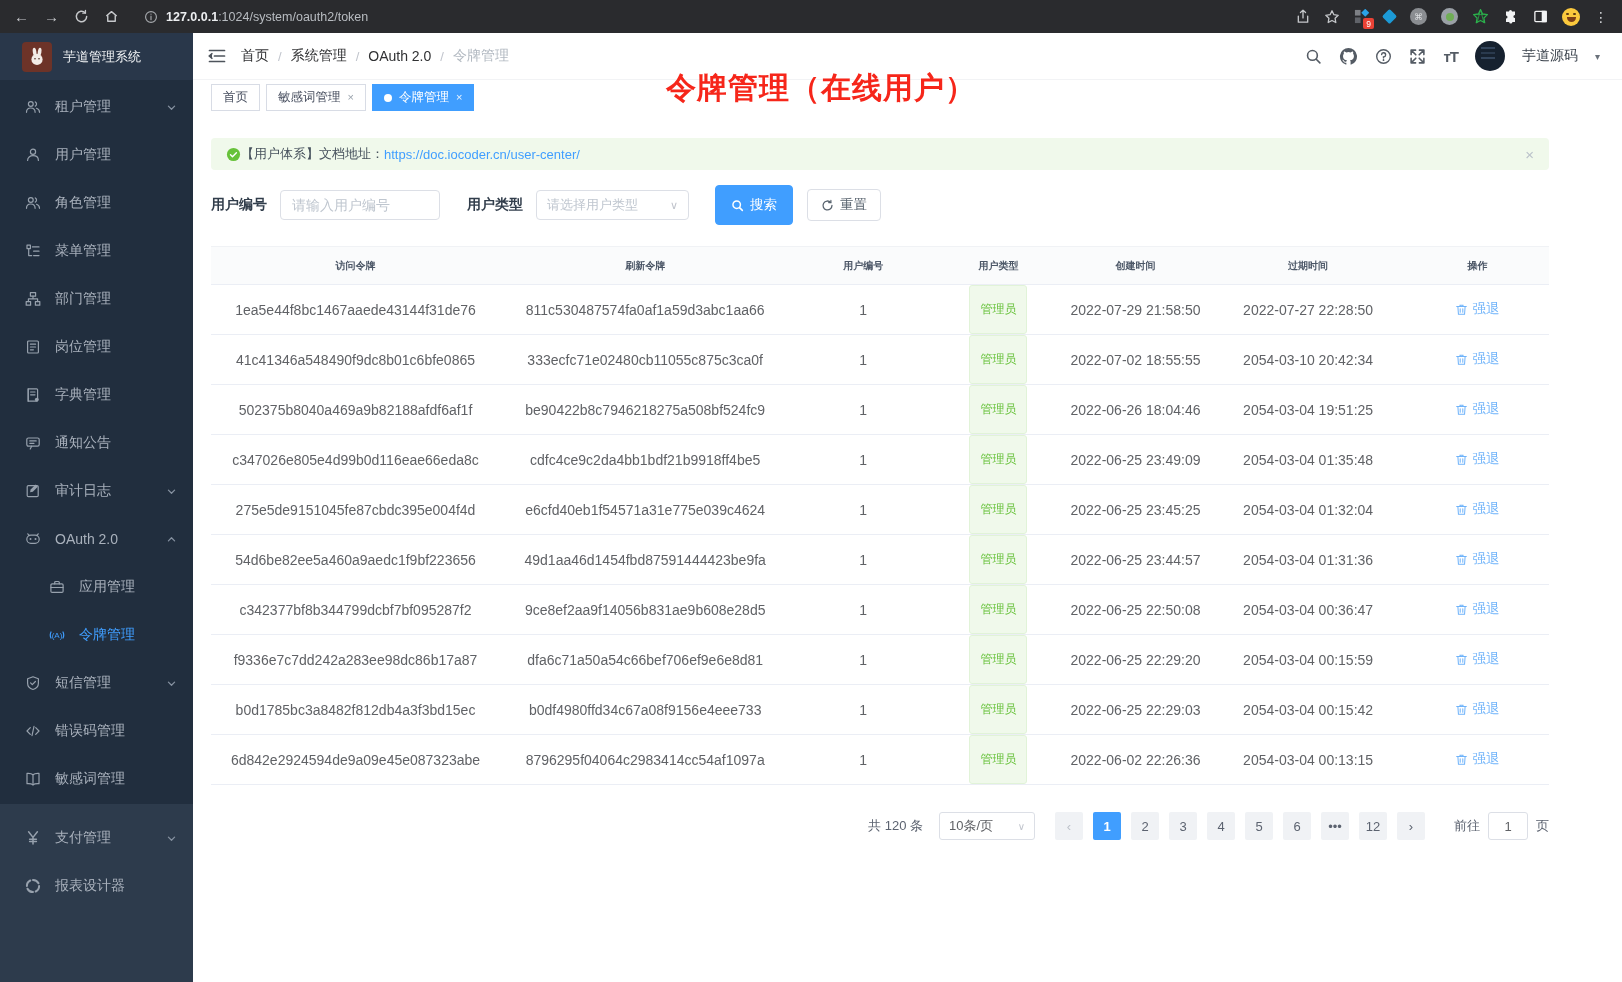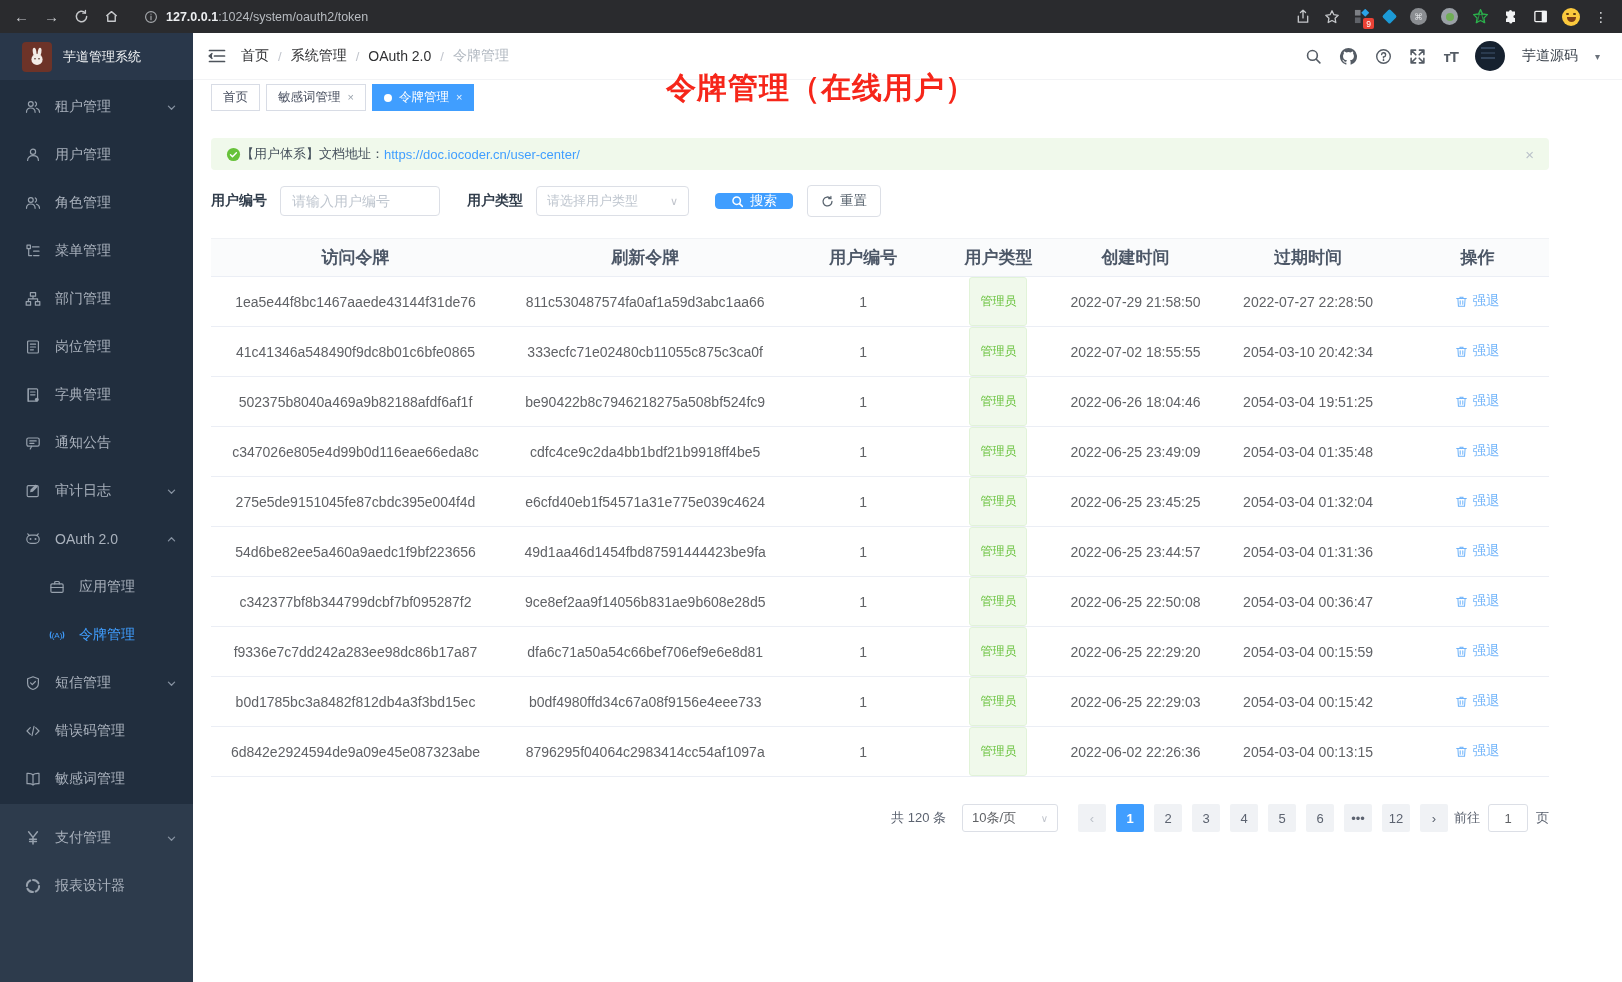--- a/index.html
+++ b/index.html
@@ -73,42 +73,42 @@
   .alert .link{color:#409eff;cursor:pointer}
   .alert .close{margin-left:auto;color:#bac2ca;font-size:15px;cursor:pointer;line-height:1}
 
   .filters{display:flex;align-items:center;margin-top:15px}
   .flabel{font-size:14px;font-weight:700;color:#313d4b;margin-right:13px;white-space:nowrap}
   .finput{width:160px;height:30px;border:1px solid #dcdfe6;border-radius:4px;padding:0 11px;font-size:14px;color:#606266;outline:none;margin-right:27px}
   .finput::placeholder{color:#bfc6cf}
   .fselect{width:153px;height:30px;border:1px solid #dcdfe6;border-radius:4px;display:flex;align-items:center;justify-content:space-between;
            padding:0 10px;color:#bfc6cf;font-size:13px;margin-right:26px;cursor:pointer}
   .fselect .sel-chev{color:#c0c4cc;font-size:11px}
-  .btn-search{height:16px;background:#409eff;border:1px solid #409eff;color:#fff;border-radius:4px;padding:0 15px;
+  .btn-search{height:40px;background:#409eff;border:1px solid #409eff;color:#fff;border-radius:4px;padding:0 15px;
               font-size:13.5px;display:flex;align-items:center;gap:6px;cursor:pointer}
   .btn-reset{height:32px;background:#fff;border:1px solid #dcdfe6;color:#58636e;border-radius:4px;padding:0 13px;
              font-size:13.5px;display:flex;align-items:center;gap:6px;margin-left:14px;cursor:pointer}
 
   .data-table{width:100%;border-collapse:collapse;margin-top:21px;font-size:14px;color:#606266;table-layout:fixed}
-  .data-table th{height:38px;background:#fafbfc;font-weight:700;color:#4c5767;font-size:17px;
+  .data-table th{height:38px;background:#fafbfc;font-weight:700;color:#4c5767;font-size:10px;
                  border-top:1px solid #f0f2f5;border-bottom:1px solid #ebeef5;text-align:center}
   .data-table td{height:48px;text-align:center;border-bottom:1px solid #ebeef5;overflow:hidden;white-space:nowrap}
   .badge{display:inline-block;padding:15px 10px;background:#f0f9eb;border:1px solid #e1f3d8;border-radius:3px;color:#67c23a;font-size:12px}
   .kick{color:#6fb3fa;font-size:13.5px;display:inline-flex;align-items:center;gap:4px;cursor:pointer}
 
   .pagination{display:flex;align-items:center;justify-content:flex-end;margin-top:27px;font-size:13px;color:#5c6370}
   .p-total{margin-right:16px}
   .psize{width:96px;height:28px;border:1px solid #dcdfe6;border-radius:3px;display:flex;align-items:center;justify-content:space-between;
          padding:0 9px;color:#606266;margin-right:10px;cursor:pointer;background:#fff}
   .psize .sel-chev{color:#c0c4cc;font-size:10px}
   .pbtn{min-width:28px;height:28px;padding:0 4px;border-radius:2px;background:#f0f2f5;display:flex;align-items:center;justify-content:center;
         margin-left:10px;color:#5c6370;font-size:13px;cursor:pointer}
   .pbtn.prev{color:#bcc1c9}
   .pbtn.active{background:#409eff;color:#fff;font-weight:700}
-  .goto{margin-left:6px;display:flex;align-items:center;gap:8px}
+  .goto{margin-left:29px;display:flex;align-items:center;gap:8px}
   .goto input{width:40px;height:28px;border:1px solid #dcdfe6;border-radius:3px;text-align:center;font-size:13px;color:#606266;outline:none}
   svg{display:block}
 </style>
 </head>
 <body>
 
 <div class="browser-bar">
   <span class="nav-ic">←</span>
   <span class="nav-ic">→</span>
   <span class="nav-ic">

